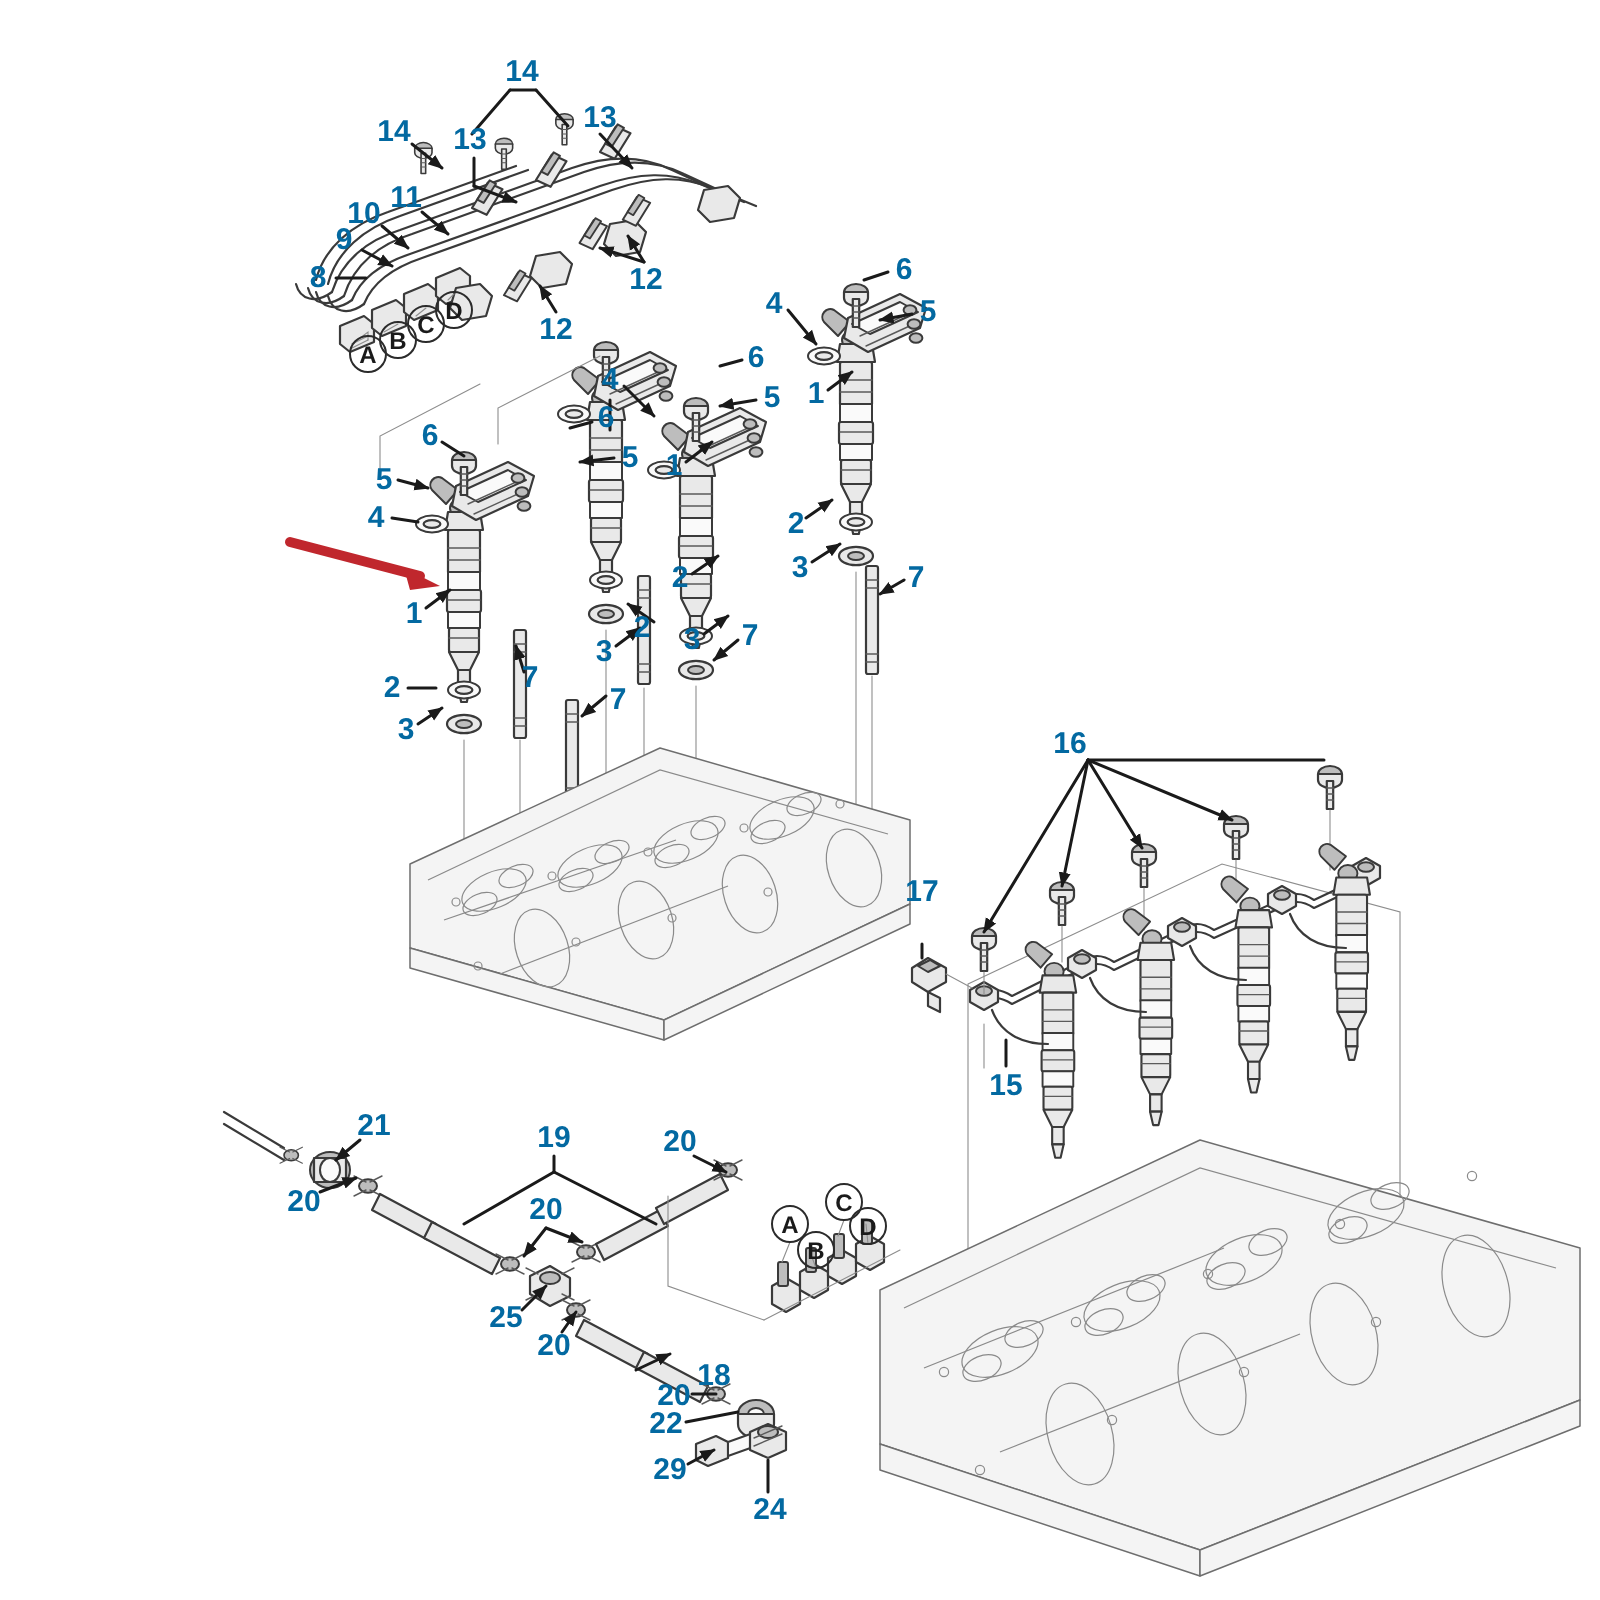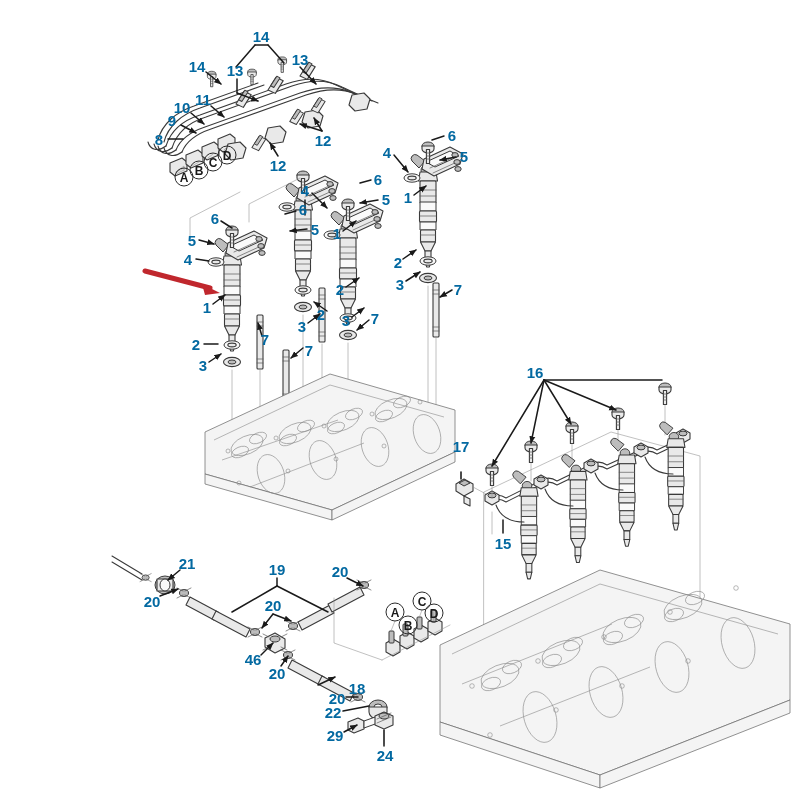--- a/index.html
+++ b/index.html
@@ -601,21 +601,21 @@
       <div class="callout-num" style="left: 400px; top: 284px;">3</div>
       <div class="callout-num" style="left: 458px; top: 289px;">7</div>
       <div class="callout-num" style="left: 535px; top: 372px;">16</div>
       <div class="callout-num" style="left: 461px; top: 446px;">17</div>
       <div class="callout-num" style="left: 503px; top: 543px;">15</div>
       <div class="callout-num" style="left: 187px; top: 563px; text-align: right;">21</div>
       <div class="callout-num" style="left: 277px; top: 569px;">19</div>
       <div class="callout-num" style="left: 340px; top: 571px;">20</div>
       <div class="callout-num" style="left: 152px; top: 601px;">20</div>
       <div class="callout-num" style="left: 273px; top: 605px;">20</div>
-      <div class="callout-num" style="left: 253px; top: 659px;">46</div>
+      <div class="callout-num" style="left: 253px; top: 659px;">25</div>
       <div class="callout-num" style="left: 277px; top: 673px;">20</div>
       <div class="callout-num" style="left: 310px; top: 688px; margin-left: 47px;">18</div>
       <div class="callout-num" style="left: 337px; top: 698px;">20</div>
       <div class="callout-num" style="left: 333px; top: 712px;">22</div>
       <div class="callout-num" style="left: 335px; top: 735px;">29</div>
       <div class="callout-num" style="left: 385px; top: 755px;">24</div>
     </div>
   <div id="letter-layer">
       <div class="ref-letter" style="left: 184px; top: 177px;">A</div>
       <div class="ref-letter" style="left: 199px; top: 170px;">B</div>

